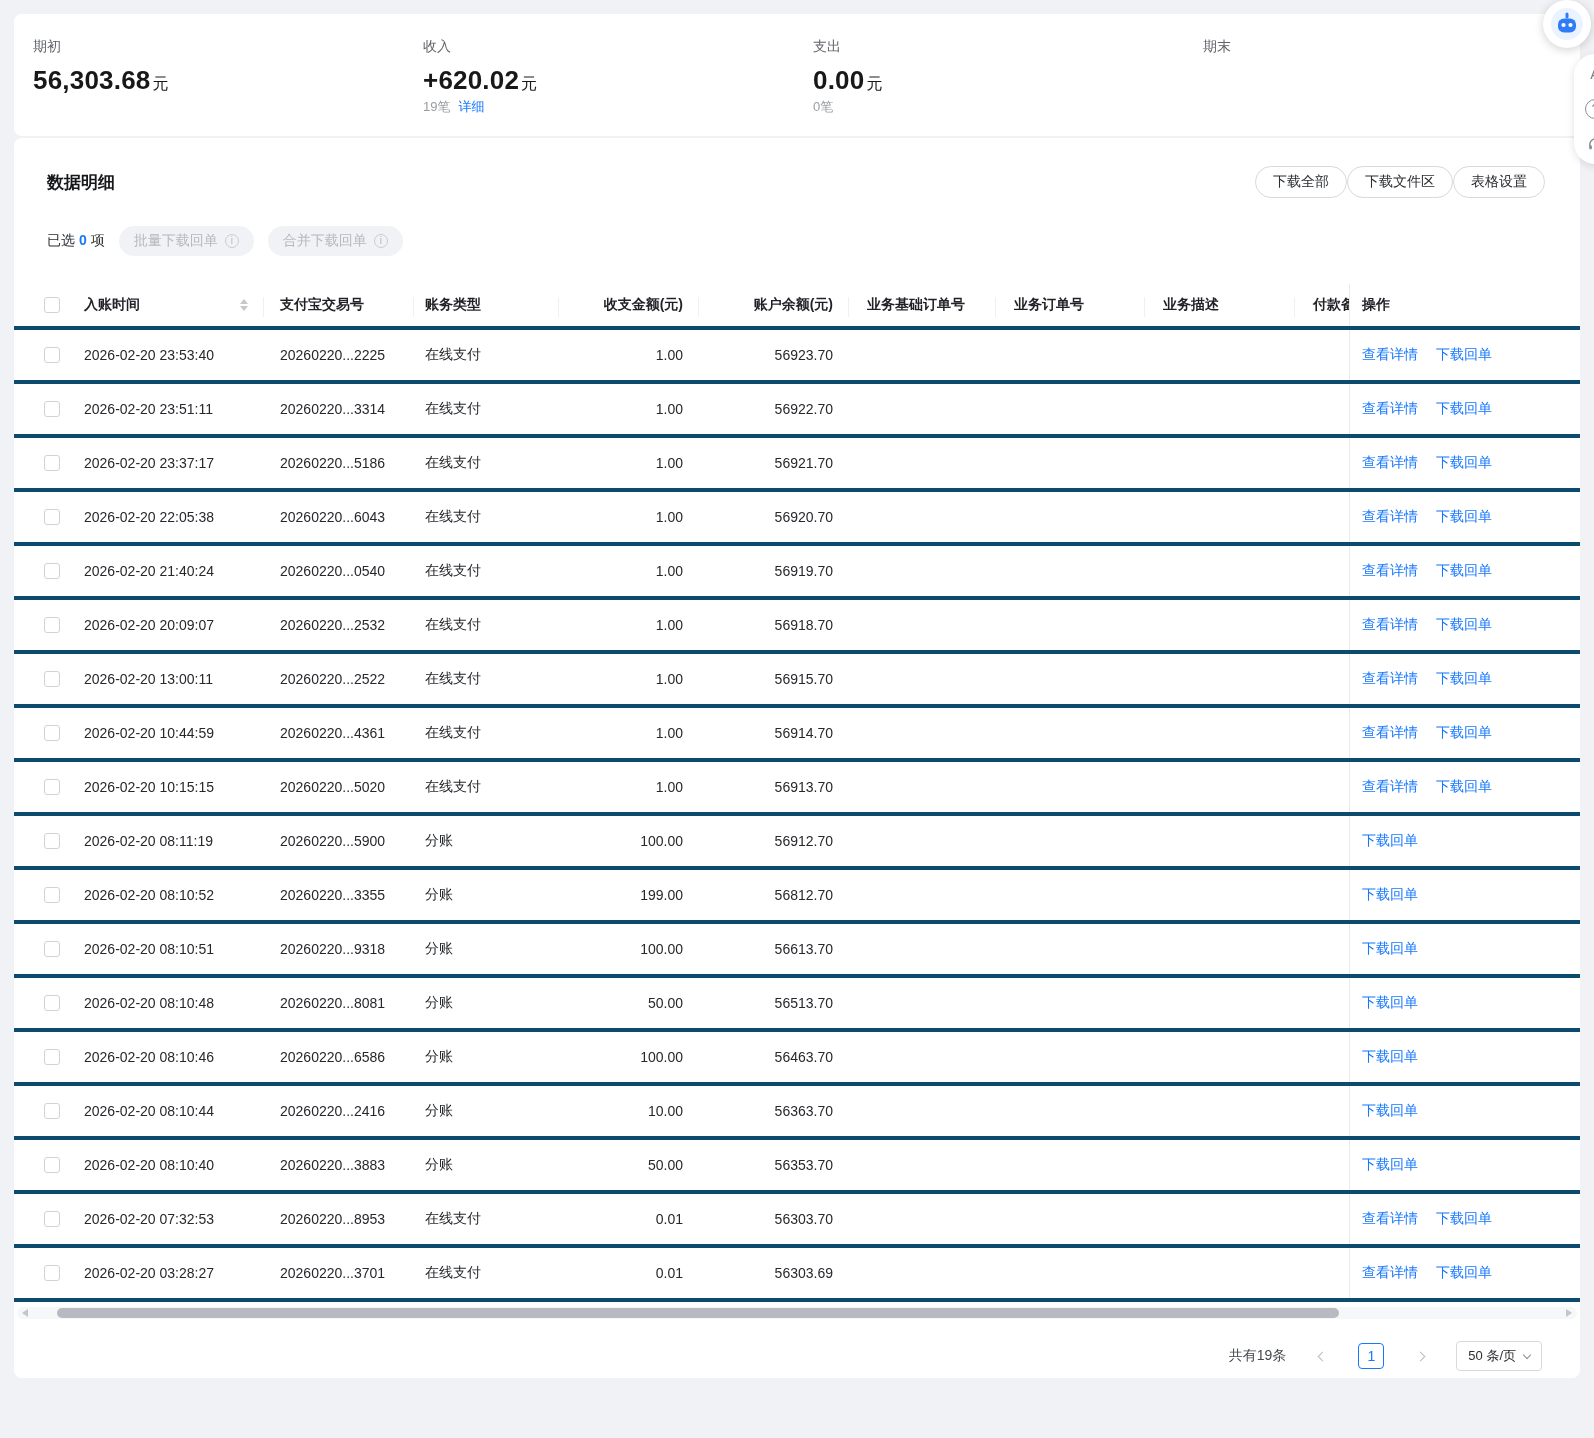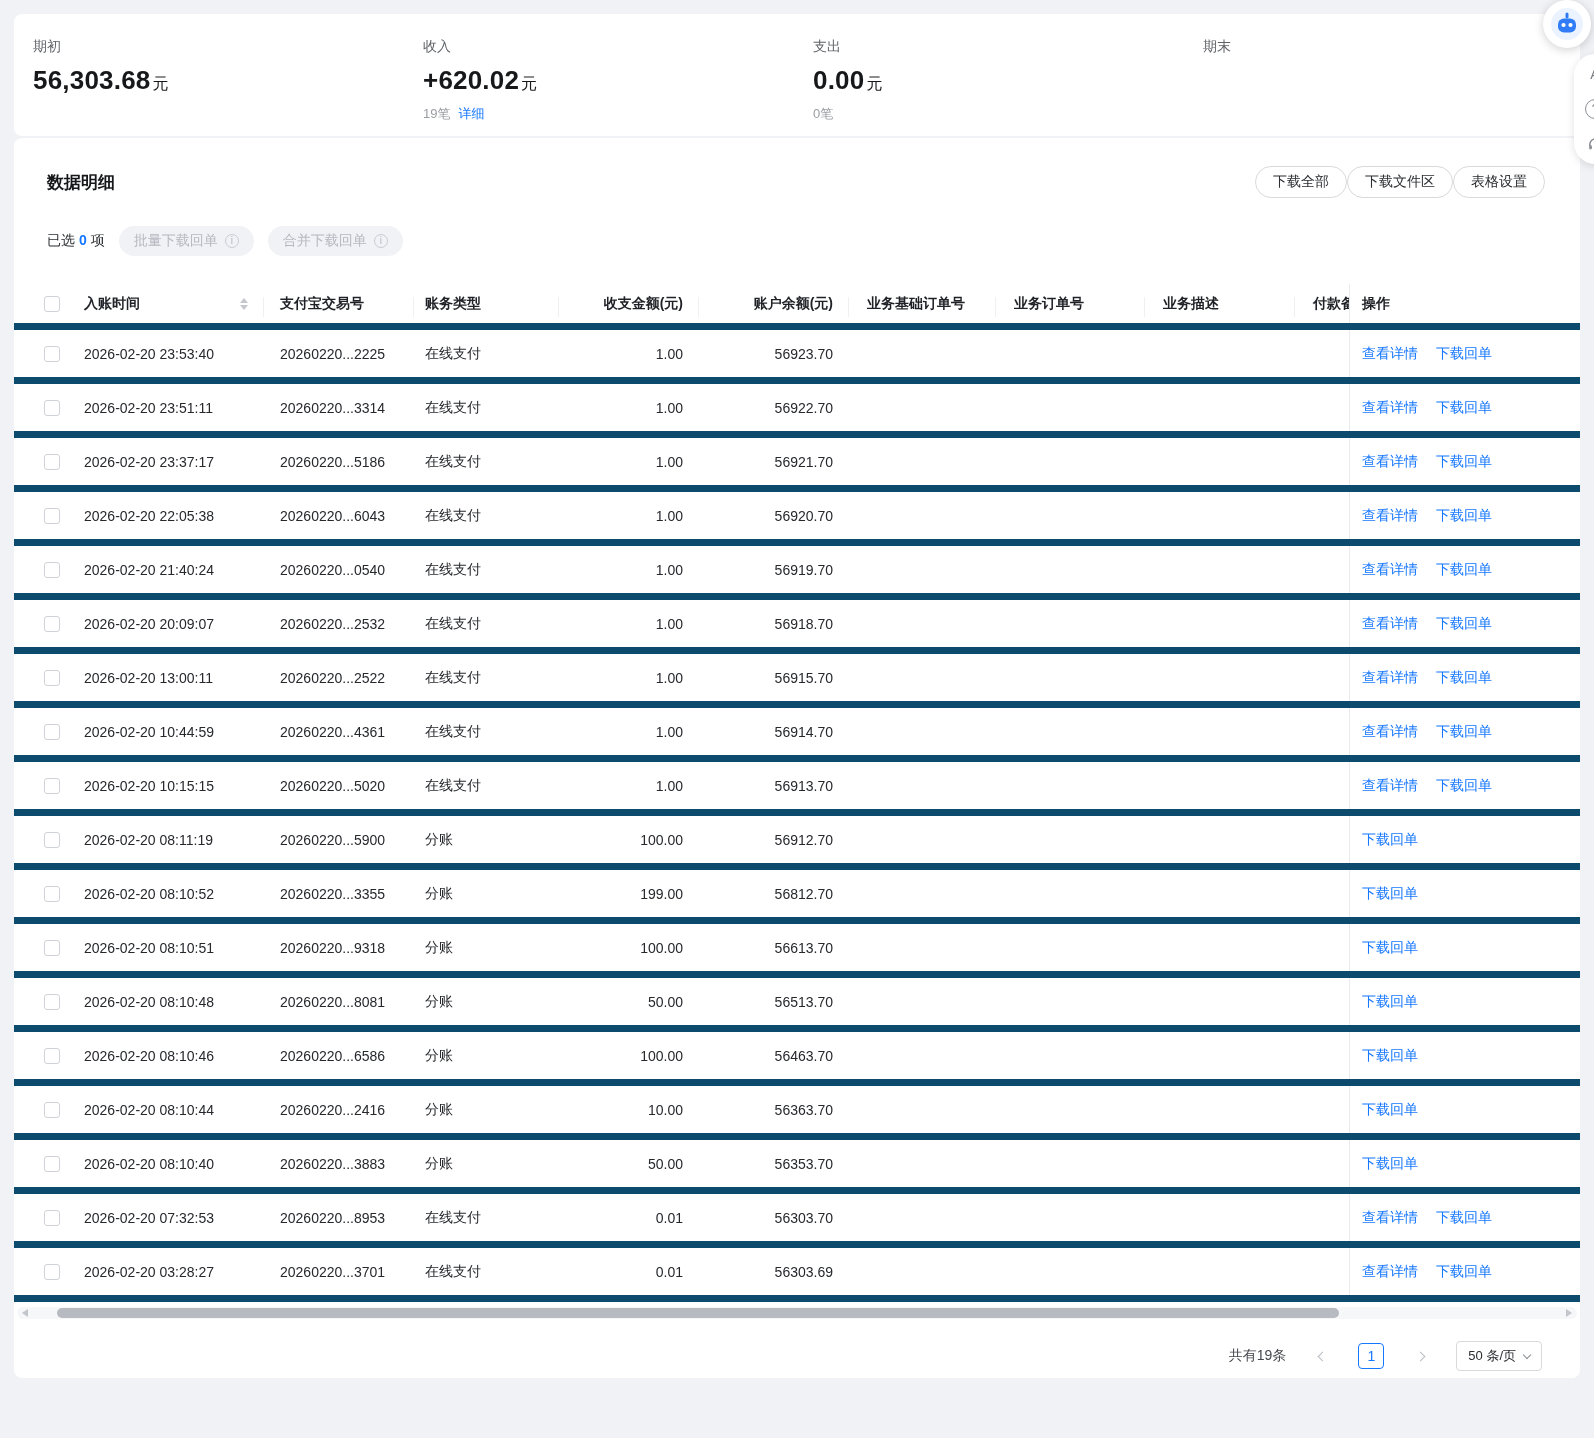--- a/index.html
+++ b/index.html
@@ -12,40 +12,40 @@
   }
   .card{background:#fff;border-radius:8px;position:absolute}
   .link{color:#1677ff;text-decoration:none;cursor:pointer}
 
   
   .summary{left:14px;top:14px;width:1566px;height:122px;display:flex;padding-top:24px}
   .sum-item{flex:0 0 390px;padding-left:19px}
   .sum-label{font-size:14px;color:#5f6368;margin-bottom:9px}
   .sum-value{font-size:26px;font-weight:600;color:#17181a;letter-spacing:.2px}
   .sum-unit{font-size:16px;font-weight:400;margin-left:2px}
-  .sum-sub{margin-top:9px;font-size:13px;color:#9a9da3}
+  .sum-sub{margin-top:2px;font-size:13px;color:#9a9da3}
   .sum-sub .link{margin-left:8px;font-size:13px}
 
   
   .main{left:14px;top:138px;width:1566px;height:1240px;overflow:hidden}
   .panel-head{display:flex;align-items:center;justify-content:space-between;padding:28px 35px 0 33px}
   .panel-title{font-size:17px;font-weight:700;color:#17181a}
   .panel-actions{display:flex;}
   .pill{height:32px;padding:0 17px;border:1px solid #d9d9d9;border-radius:16px;display:inline-flex;align-items:center;font-size:14px;color:#2b2d31;background:#fff;cursor:pointer}
 
   .toolbar{margin:28px 33px 0;height:30px;display:flex;align-items:center;gap:14px}
   .sel-text{font-size:14px;color:#2b2d31}
   .sel-count{color:#1677ff;font-weight:700;margin:0 4px}
   .pill-disabled{height:30px;padding:0 15px;border-radius:15px;background:#f1f2f5;color:#b5b9c0;display:inline-flex;align-items:center;gap:7px;font-size:14px;cursor:not-allowed}
   .info-icon{width:14px;height:14px;border:1px solid #c9ccd2;border-radius:50%;display:inline-flex;align-items:center;justify-content:center;font-size:10px;line-height:1;color:#b5b9c0;font-style:normal}
   .info-icon::before{content:'i'}
 
   
   .table{margin-top:28px}
-  .thead,.trow{display:flex;border-bottom:7px solid #0c4a6e}
+  .thead,.trow{display:flex;border-bottom:4px solid #0c4a6e}
   .thead{height:46px}
   .trow{height:54px}
   .cell{display:flex;align-items:center;padding:0 16px;overflow:hidden;white-space:nowrap;flex:0 0 auto;font-size:14px;color:#26282c}
   .th{font-weight:700;position:relative;color:#1f2126}
   .th:not(.c10):not(.c0):not(.c9)::after{content:'';position:absolute;right:0;top:13px;width:1px;height:20px;background:#f0f0f0}
   .c0{width:60px;padding:0 0 0 30px}
   .c1{width:190px;padding:0 10px}
   .c2{width:150px}
   .c3{width:145px;padding:0 11px}
   .c4{width:140px}

